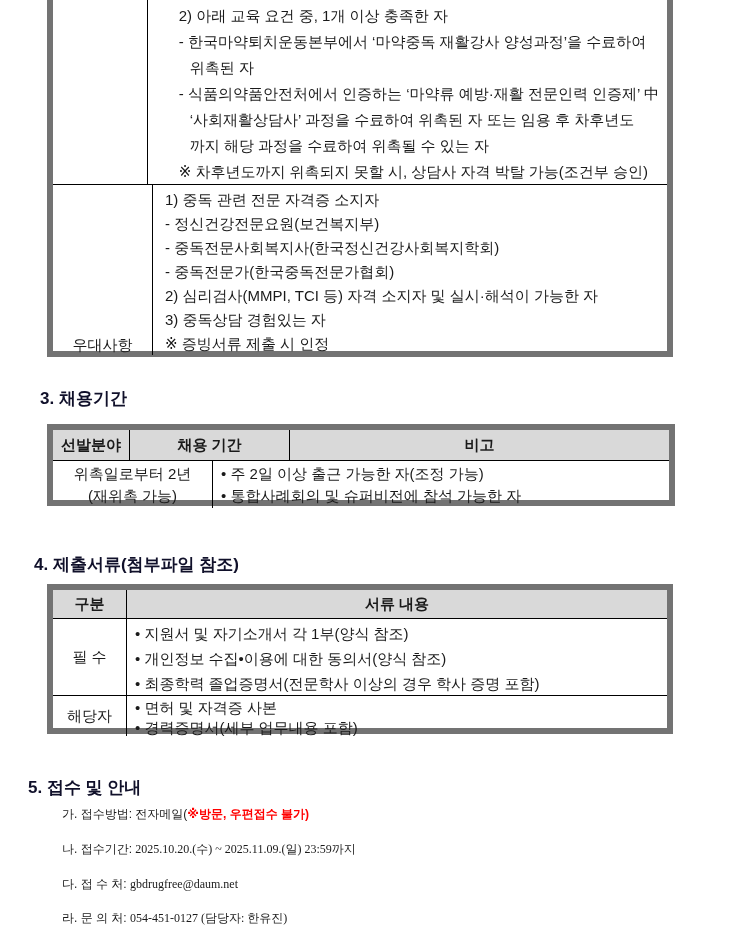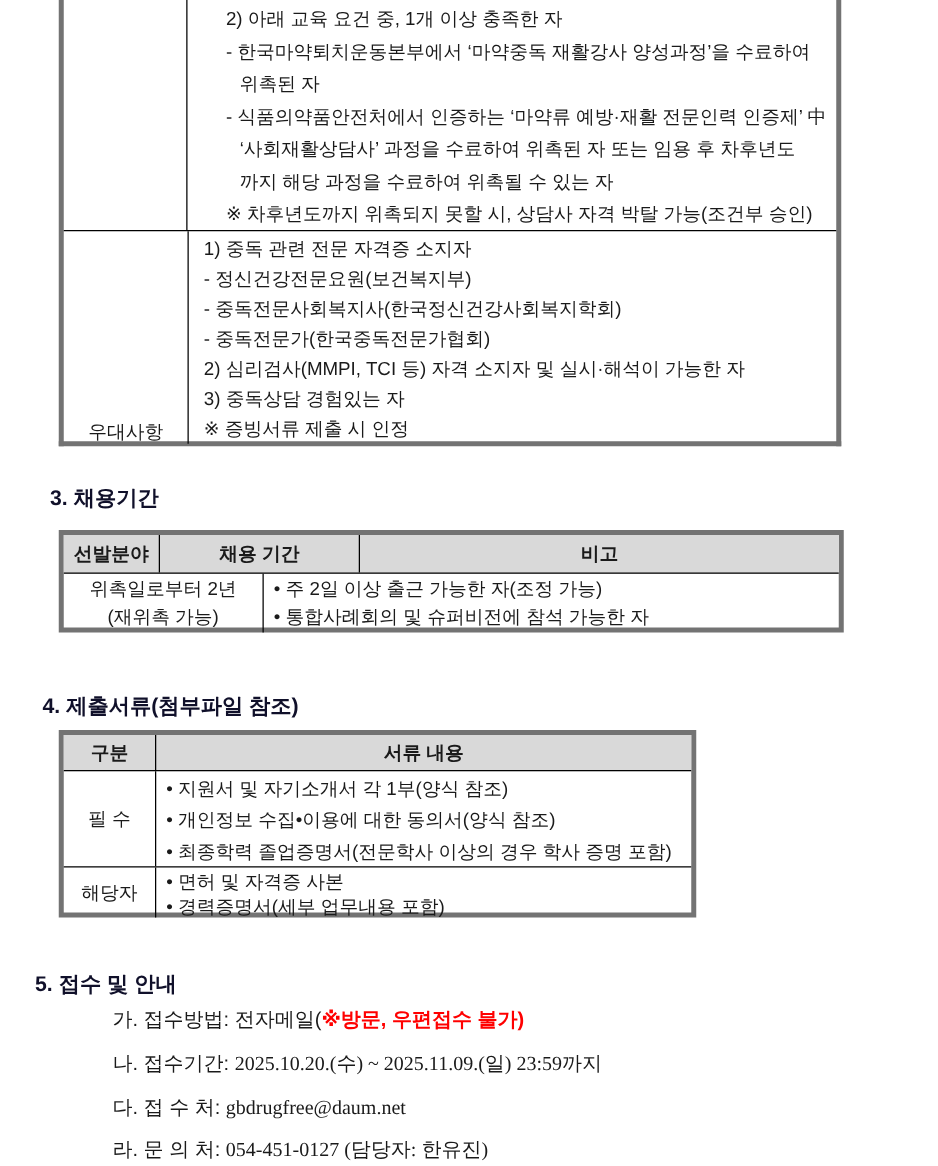--- a/index.html
+++ b/index.html
@@ -2,21 +2,21 @@
 <html><head>
 <meta charset="utf-8">
 <style>
   * { margin:0; padding:0; box-sizing:border-box; }
   html,body { background:#ffffff; }
   .page {
     position:relative; width:750px; height:933px; background:#ffffff;
     font-family:"Liberation Sans","DejaVu Sans",sans-serif;
     color:#1a1a1a; overflow:hidden;
   }
-  .tbl { position:absolute; border:4px solid #737373; background:#fff; }
+  .tbl { position:absolute; border:6px solid #737373; background:#fff; }
   .tbl1 { left:47px; top:0; width:626px; height:357px; border-top:none; }
   .t1row { display:flex; }
   .t1row.r1 { height:185px; border-bottom:1px solid #000; }
   .t1row.r2 { height:170px; }
   .t1label { width:100px; border-right:1px solid #000; display:flex;
              align-items:flex-end; justify-content:center; font-size:15px; }
   .t1content { flex:1; padding:3px 8px 0 12px; font-size:15px; }
   .lh26 .tline { line-height:26px;margin-left:19px; }
   .lh24 .tline { line-height:24px; }
   .lh22 .tline { line-height:22px; }
@@ -36,29 +36,29 @@
   .t2row { display:flex; height:47px; }
   .t2c1 { width:77px; border-right:1px solid #000; }
   .t2c2 { width:160px; border-right:1px solid #000; }
   .t2c3 { flex:1; }
   .th { display:flex; align-items:center; justify-content:center;
         font-weight:700; font-size:15px; }
   .ctr { display:flex; flex-direction:column; align-items:center;
          justify-content:center; font-size:15px; text-align:center; }
   .pad { padding:2px 6px 0 8px; font-size:15px; }
 
-  .tbl3 { left:47px; top:584px; width:510px; height:150px; }
+  .tbl3 { left:47px; top:584px; width:626px; height:150px; }
   .t3hdr { display:flex; height:29px; border-bottom:1px solid #000; background:#d9d9d9; }
   .t3row { display:flex; }
   .t3row.r1 { height:77px; border-bottom:1px solid #000; }
   .t3row.r2 { height:40px; }
   .t3c1 { width:74px; border-right:1px solid #000; }
   .t3c2 { flex:1; }
 
-  .s5item { position:absolute; left:62px; font-size:16px; white-space:nowrap;margin-left:28px; }
+  .s5item { position:absolute; left:62px; font-size:12px; white-space:nowrap; }
   .i0 { top:806px; }
   .i1 { top:841px; }
   .i2 { top:876px; }
   .i3 { top:910px; }
   .red { color:#ff0000; font-weight:700; }
   .serif { font-family:"Liberation Serif","DejaVu Serif",serif; }
 </style>
 </head>
 <body>
 

